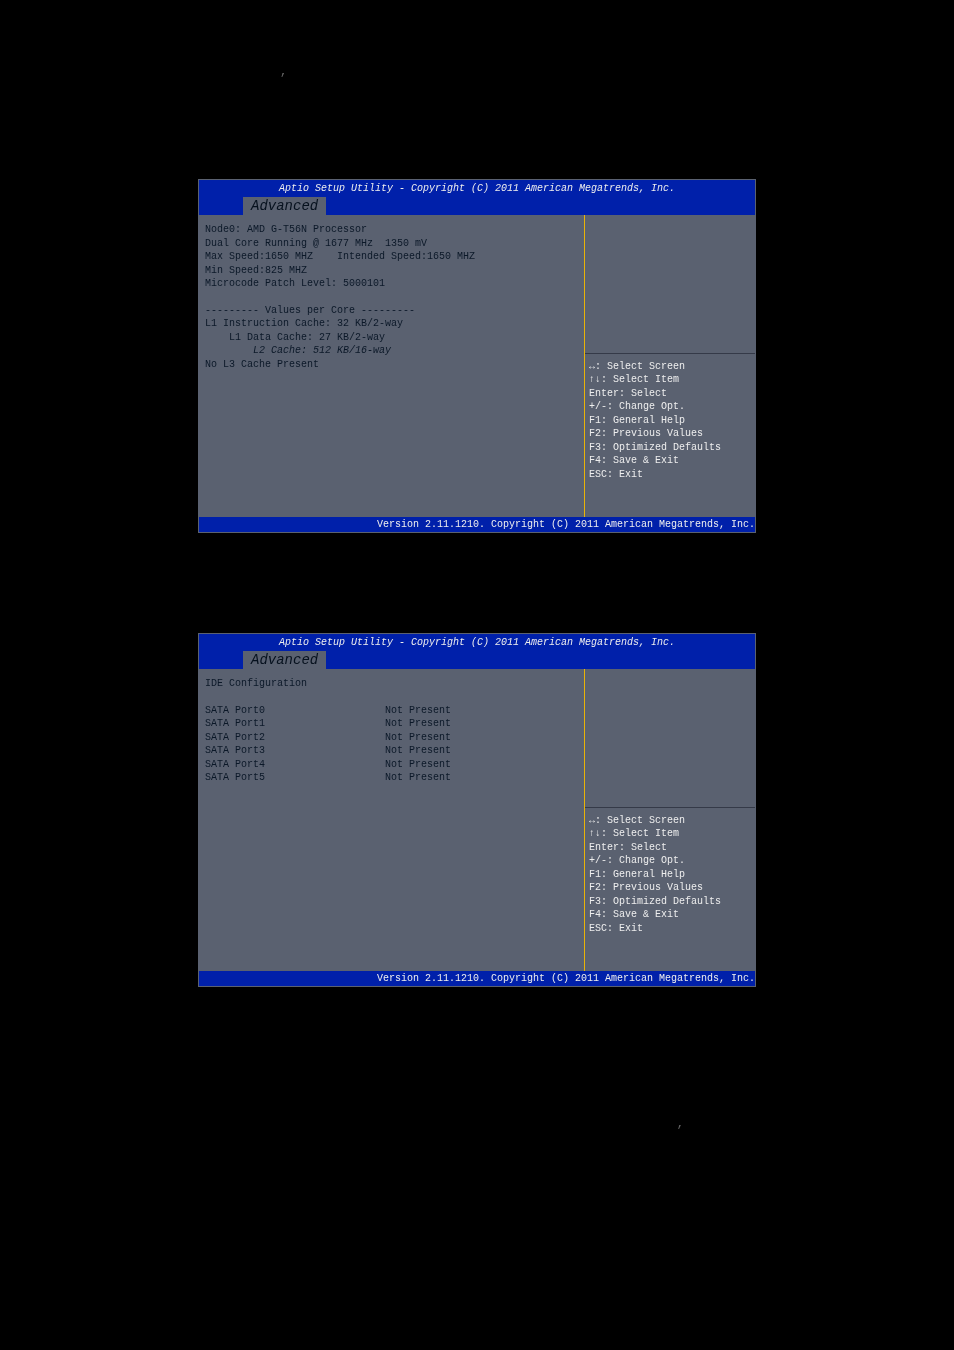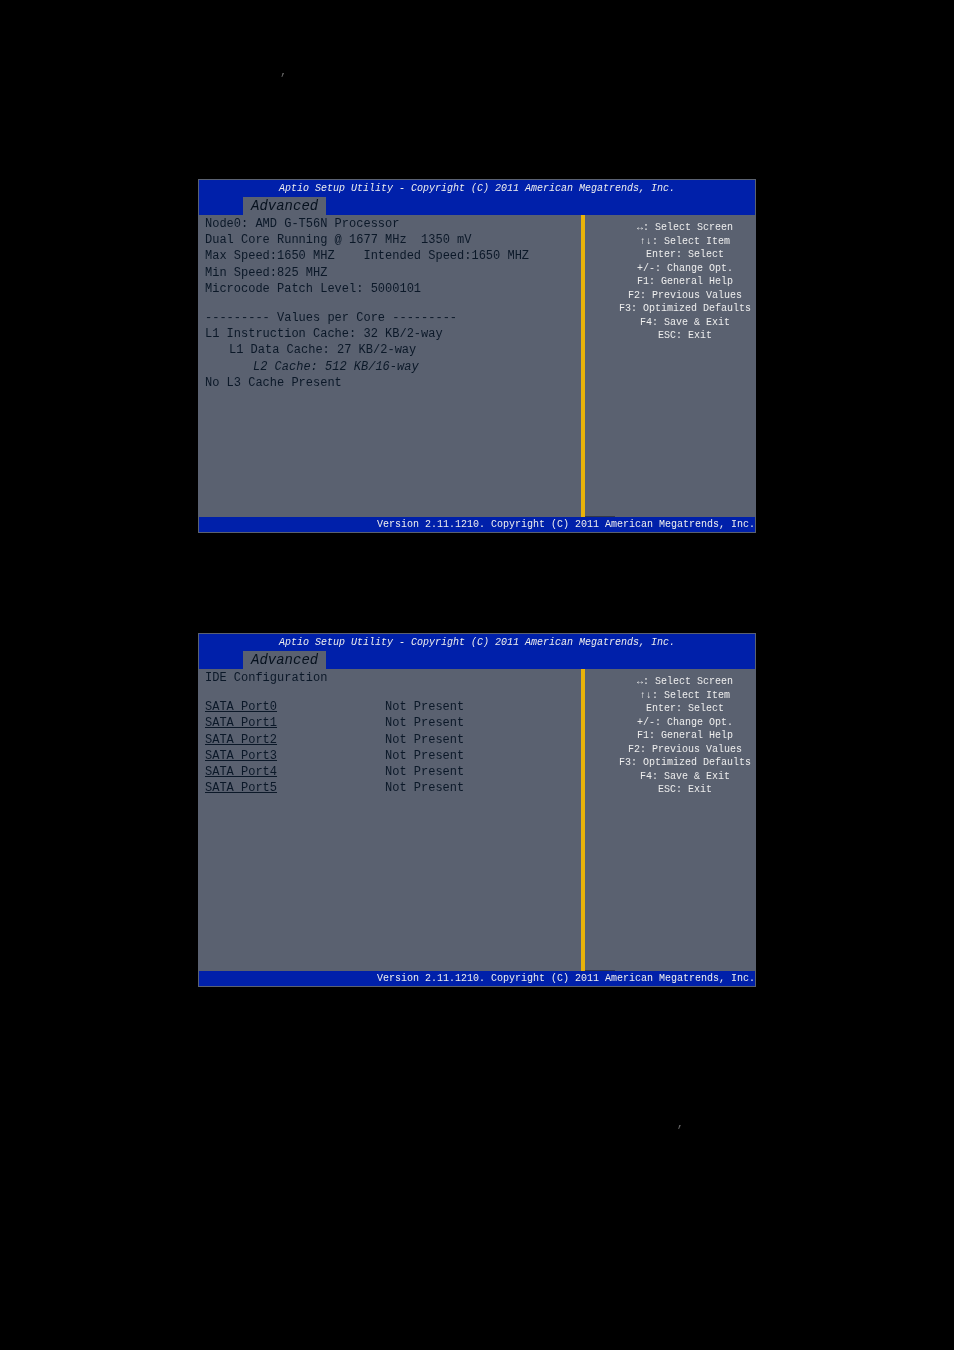--- a/index.html
+++ b/index.html
@@ -55,31 +55,30 @@
       color: #06111e;
       padding: 1px 8px;
       font-size: 14px;
     }
     .bios-body {
       display: flex;
       min-height: 302px;
     }
     .bios-left {
       flex: 1;
-      padding: 1px 6px;
+      padding: 8px 6px;
       color: #0b1828;
-      font-size: 12px;
+      font-size: 10px;
       line-height: 1.35;
-      border-right: 4px solid #eab308;
+      border-right: 1px solid #eab308;
     }
     .bios-right {
       width: 170px;
       display: flex;
-      flex-direction: row;
-      text-align: center;
+      flex-direction: column;
     }
     .bios-right-top {
       flex: 1;
       border-bottom: 1px solid #353a48;
     }
     .bios-right-bottom {
       flex: 1.1;
       padding: 6px 4px;
       color: #eee;
       font-size: 10px;
@@ -103,21 +102,20 @@
     }
     .indent2 {
       padding-left: 48px;
       font-style: italic;
     }
     .ide-row {
       display: flex;
     }
     .ide-label {
       width: 180px;
-      text-decoration: underline;
     }
     .spacer {
       height: 13px;
     }
   </style>
 </head>
 <body>
 
 <div class="page">
 

